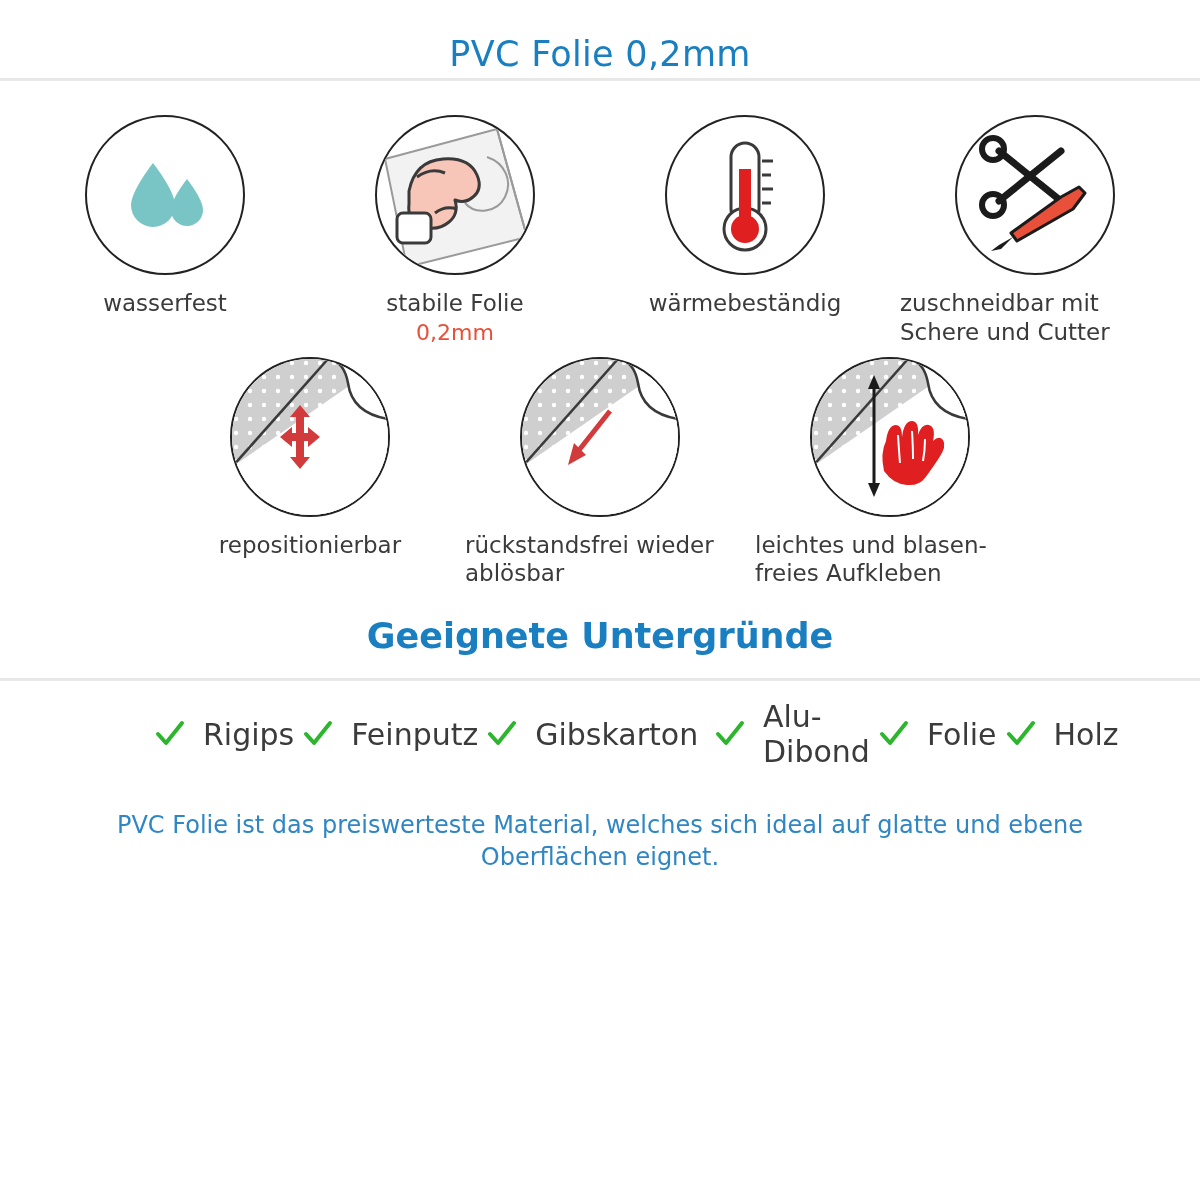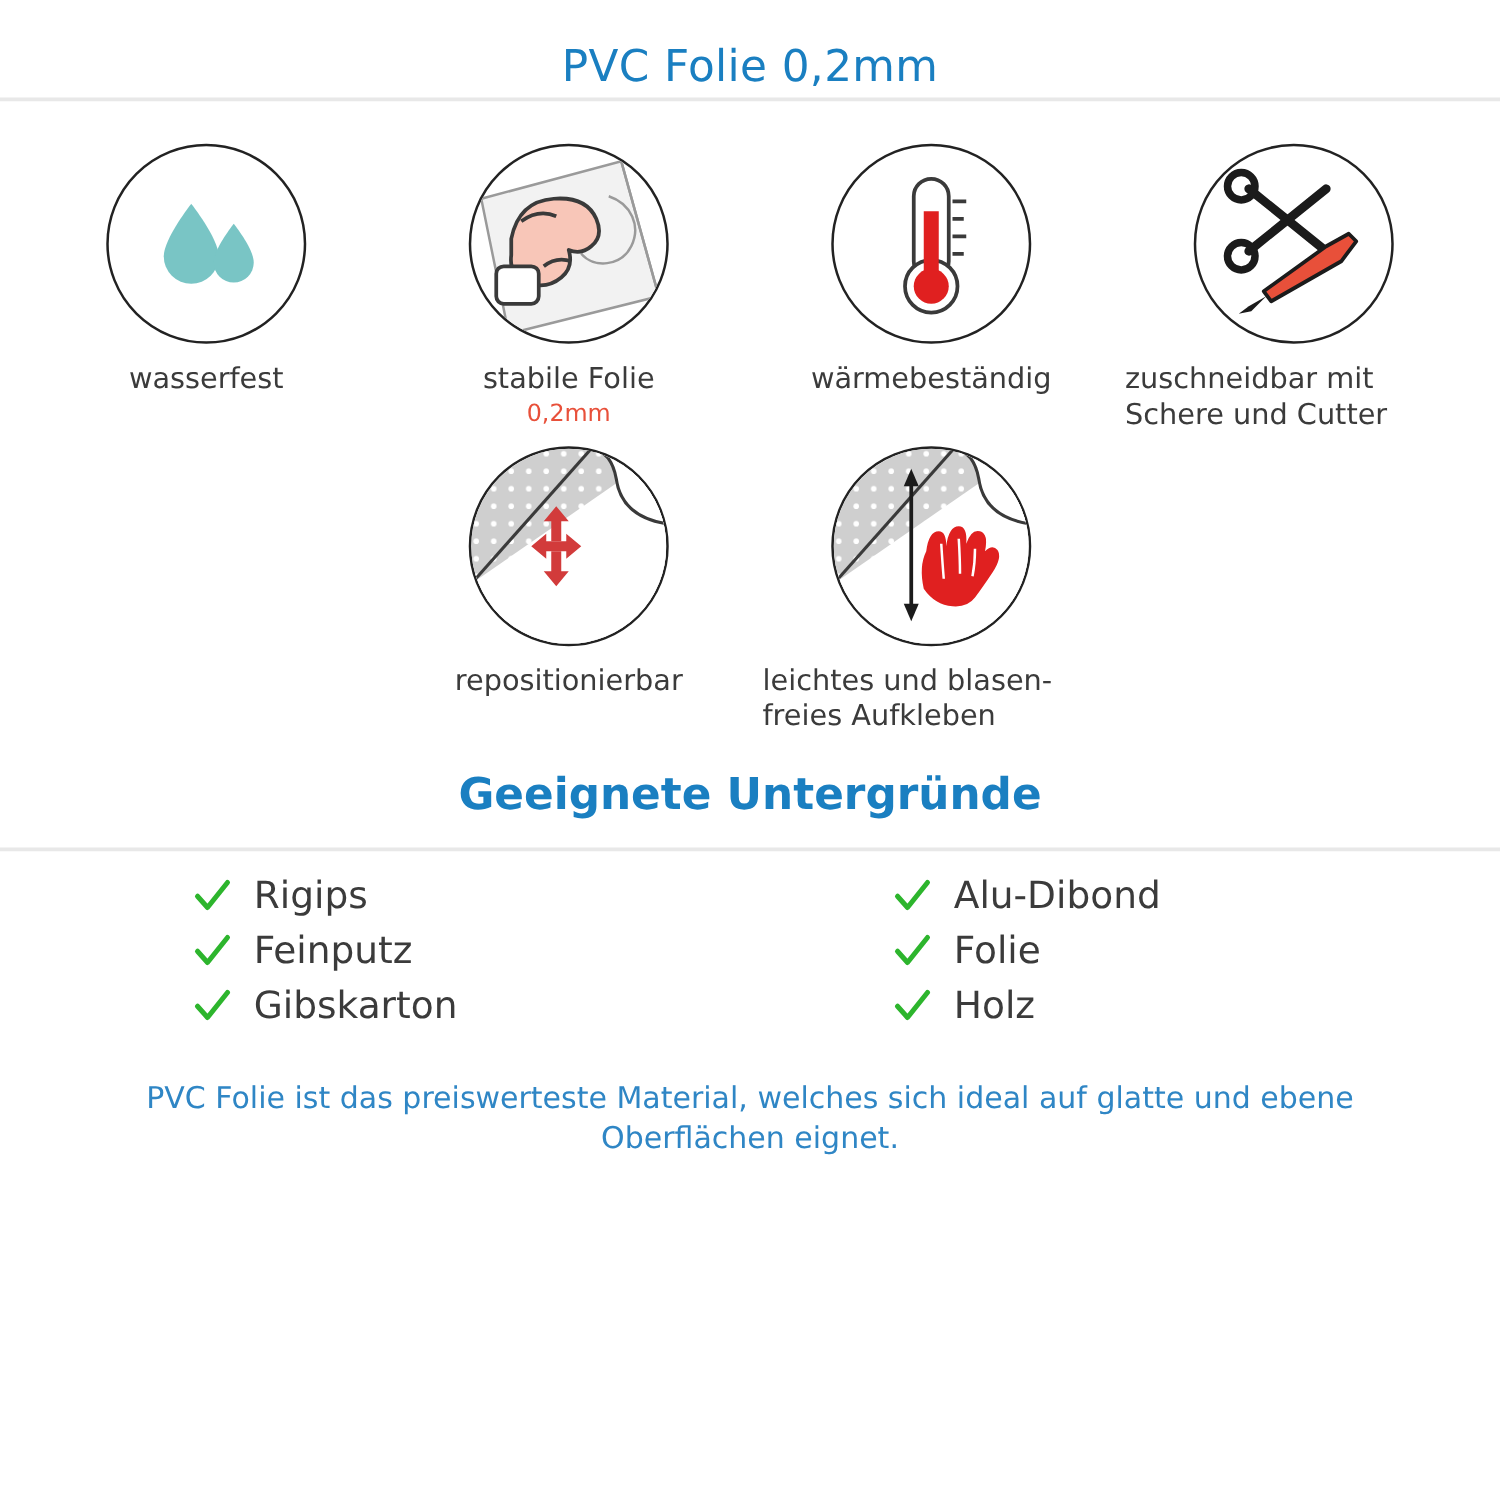--- a/index.html
+++ b/index.html
@@ -77,35 +77,35 @@
     box-sizing: border-box;
   }
   .caption {
     margin-top: 14px;
     font-size: 23px;
     line-height: 1.25;
     color: #3b3b3b;
     max-width: 270px;
   }
   .sub-caption {
-    font-size: 19px;
+    font-size: 22px;
     color: #e8503a;
     margin-top: 2px;
   }
 
   
   .lists {
     display: flex;
     justify-content: center;
     gap: 90px;
     margin-top: 18px;
   }
   .list {
     display: flex;
-    flex-direction: column;
+    flex-direction: row;
     gap: 9px;
   }
   .list-item {
     display: flex;
     align-items: center;
     gap: 18px;
     font-size: 30px;
     color: #3b3b3b;
   }
   .check {
@@ -230,20 +230,44 @@
                 <path d="M48 78 L60 68 L60 74 L76 74 L76 68 L88 78 L76 88 L76 82 L60 82 L60 88 Z" fill="#d23b3b" stroke="none"></path>
                 <path d="M68 58 L78 46 L88 58 L82 58 L82 74 L74 74 L74 58 Z" fill="#d23b3b" stroke="none" transform="translate(-10,0)"></path>
                 <path d="M68 98 L78 110 L88 98 L82 98 L82 82 L74 82 L74 98 Z" fill="#d23b3b" stroke="none" transform="translate(-10,0)"></path>
               </g>
             </svg>
           </span>
         </div>
         <div class="caption">repositionierbar</div>
       </div>
 
+      <div class="feature">
+        <div class="circle">
+          <span>
+            <svg width="156" height="156" viewBox="0 0 156 156">
+              <defs>
+                <pattern id="dots2" width="14" height="14" patternUnits="userSpaceOnUse">
+                  <circle cx="4" cy="4" r="2.2" fill="#ffffff"></circle>
+                </pattern>
+              </defs>
+              <rect x="0" y="0" width="156" height="156" fill="#cfcfcf"></rect>
+              <rect x="0" y="0" width="156" height="156" fill="url(#dots2)"></rect>
+              <path d="M156 0 L156 156 L0 156 L0 108 L156 0 Z" fill="#ffffff"></path>
+              <path d="M96 0 L156 0 L156 60 Q120 54 116 24 Q112 2 96 0 Z" fill="#ffffff" stroke="#3a3a3a" stroke-width="2.5"></path>
+              <path d="M0 108 L96 0" stroke="#3a3a3a" stroke-width="2.5" fill="none"></path>
+
+              <g stroke="#d23b3b" stroke-width="5" fill="none">
+                <line x1="88" y1="52" x2="50" y2="100"></line>
+              </g>
+              <path d="M46 106 L52 84 L64 96 Z" fill="#d23b3b"></path>
+            </svg>
+          </span>
+        </div>
+        <div class="caption">rückstandsfrei wieder ablösbar</div>
+      </div>
 
       <div class="feature">
         <div class="circle">
           <span>
             <svg width="156" height="156" viewBox="0 0 156 156">
               <defs>
                 <pattern id="dots3" width="14" height="14" patternUnits="userSpaceOnUse">
                   <circle cx="4" cy="4" r="2.2" fill="#ffffff"></circle>
                 </pattern>
               </defs>

